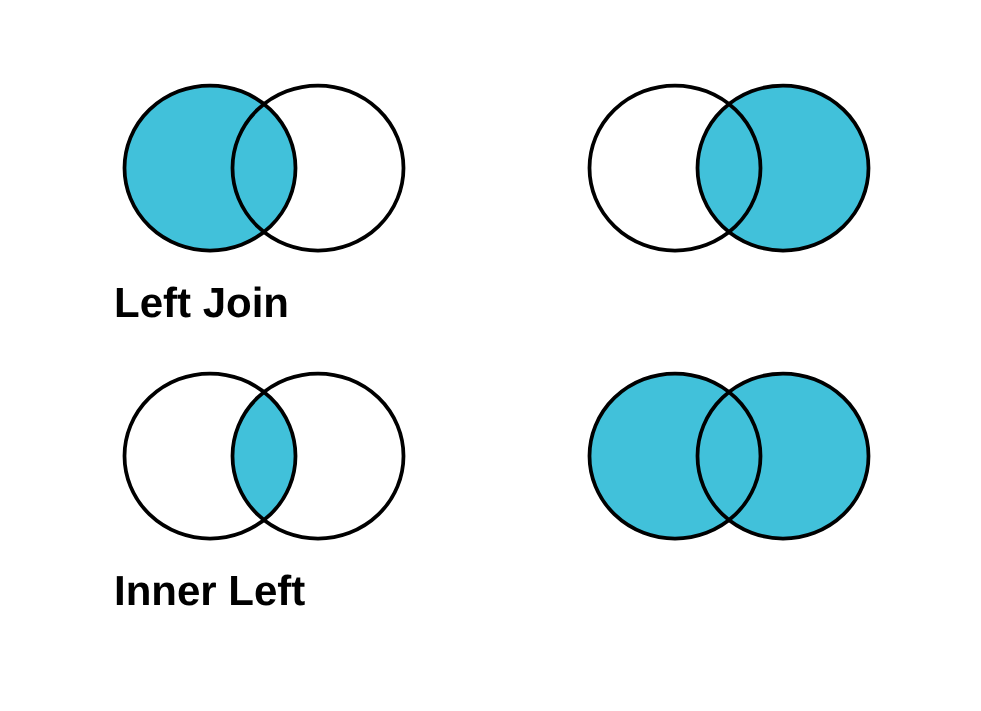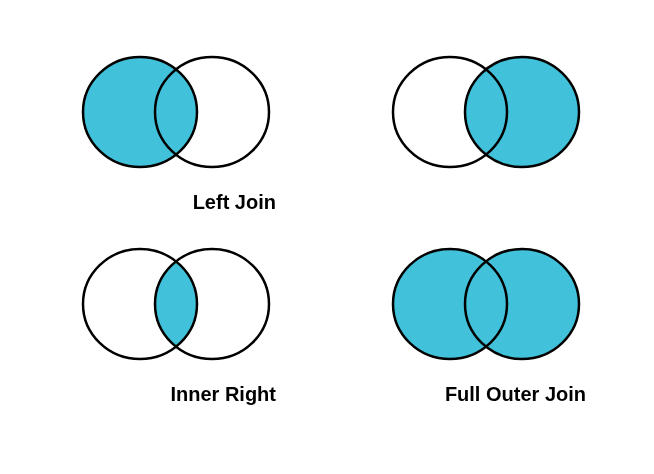--- a/index.html
+++ b/index.html
@@ -26,22 +26,22 @@
   .q-bl { left: 61px;  top: 242px; }
   .q-br { left: 371px; top: 242px; }
   .venn-svg {
     display: block;
     width: 196px;
     height: 124px;
   }
   .venn-label {
     margin-top: 10px;
     width: 200px;
-    text-align: right;
-    font-size: 20px;
+    text-align: left;
+    font-size: 28px;
     font-weight: 700;
     line-height: 36px;
     letter-spacing: 0px;
     color: #000000;
   }
   .outline {
     fill: none;
     stroke: #000000;
     stroke-width: 2.5;
   }
@@ -86,30 +86,29 @@
       <clipPath id="clip2">
           <ellipse cx="62" cy="62" rx="57" ry="55"></ellipse>
         </clipPath>
     </defs>
     <ellipse class="fill-left" cx="62" cy="62" rx="57" ry="55" fill="none"></ellipse>
     <ellipse class="fill-right" cx="134" cy="62" rx="57" ry="55" fill="none"></ellipse>
     <ellipse class="fill-lens" cx="134" cy="62" rx="57" ry="55" fill="#41C1DA" clip-path="url(#clip2)"></ellipse>
     <ellipse class="outline" cx="62" cy="62" rx="57" ry="55" stroke="#000000"></ellipse>
     <ellipse class="outline" cx="134" cy="62" rx="57" ry="55" stroke="#000000"></ellipse>
   </svg>
-  <div class="venn-label" style="color: rgb(0, 0, 0);">Inner Right</div>
+  <div class="venn-label" style="color: rgb(0, 0, 0);">Inner Left</div>
 </div>
 
 <div class="quadrant q-br">
   <svg class="venn-svg" viewBox="0 0 196 124">
     <defs>
       <clipPath id="clip3">
           <ellipse cx="62" cy="62" rx="57" ry="55"></ellipse>
         </clipPath>
     </defs>
     <ellipse class="fill-left" cx="62" cy="62" rx="57" ry="55" fill="#41C1DA"></ellipse>
     <ellipse class="fill-right" cx="134" cy="62" rx="57" ry="55" fill="#41C1DA"></ellipse>
     <ellipse class="fill-lens" cx="134" cy="62" rx="57" ry="55" fill="#41C1DA" clip-path="url(#clip3)"></ellipse>
     <ellipse class="outline" cx="62" cy="62" rx="57" ry="55" stroke="#000000"></ellipse>
     <ellipse class="outline" cx="134" cy="62" rx="57" ry="55" stroke="#000000"></ellipse>
   </svg>
-  <div class="venn-label" style="color: rgb(0, 0, 0);">Full Outer Join</div>
 </div>
 
 </body></html>

